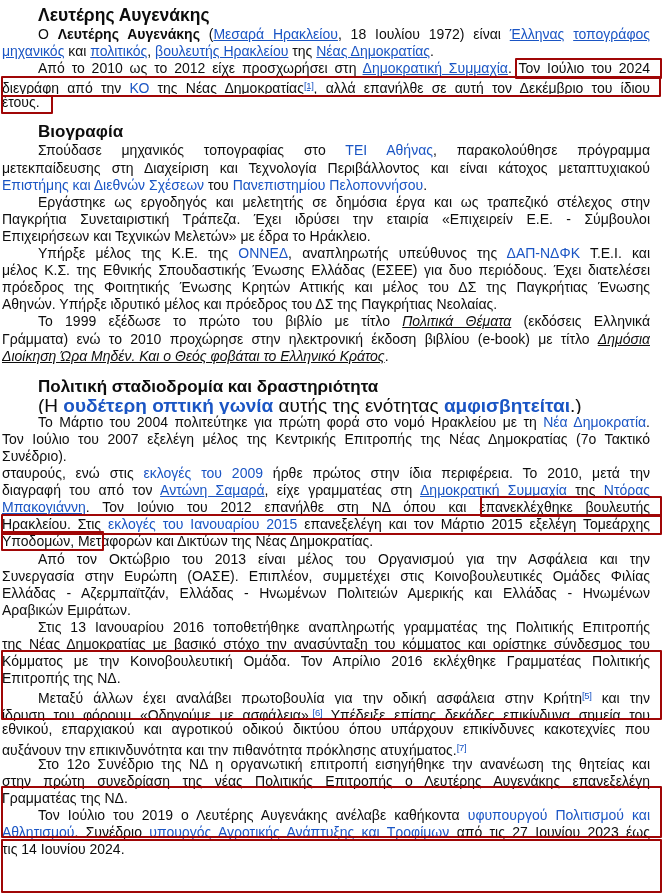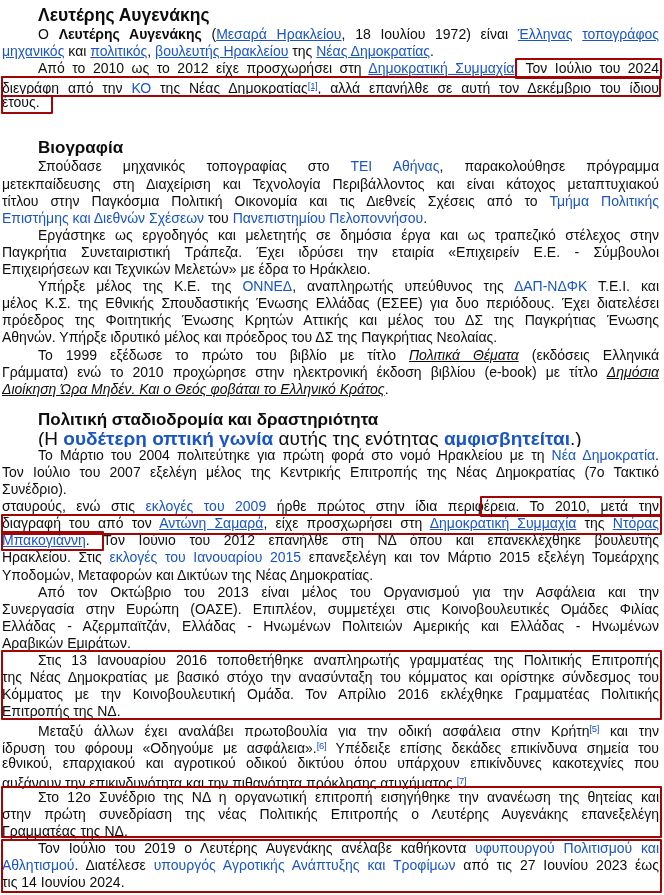--- a/index.html
+++ b/index.html
@@ -7,23 +7,23 @@
     --red:#a00606;
     --text:#0d0d0d;
     --bg:#ffffff;
   }
   html,body{margin:0;padding:0;}
   body{
     width:664px;height:895px;background:var(--bg);
     font-family:"Liberation Sans","DejaVu Sans",sans-serif;
     color:var(--text);overflow:hidden;position:relative;
   }
-  .doc{position:absolute;left:0;top:0;width:664px;height:895px;padding:5px 5px 0 2px;box-sizing:border-box;}
+  .doc{position:absolute;left:0;top:0;width:664px;height:895px;padding:5px 14px 0 2px;box-sizing:border-box;}
   .h1{font-weight:bold;font-size:17.5px;line-height:21px;height:21px;margin-left:36px;}
-  .h2{font-weight:bold;font-size:17px;line-height:21px;height:21px;margin-left:36px;margin-top:26px;}
+  .h2{font-weight:bold;font-size:17px;line-height:21px;height:21px;margin-left:36px;margin-top:10px;}
   .h2b{margin-top:11px;}
   .ln{
     height:17.1px;line-height:17.1px;font-size:14px;overflow:hidden;
     text-align:justify;text-align-last:justify;-moz-text-align-last:justify;
   }
   .ln.lastln{text-align-last:left;-moz-text-align-last:left;}
   .ln.ind{text-indent:36px;}
   .ln.note{font-size:19px;}
   .l{color:var(--link);}
   .lu{color:var(--link);text-decoration:underline;}
@@ -48,21 +48,20 @@
     </div>
   <div>
       <div class="ln ind"><span>Από το 2010 ως το 2012 είχε προσχωρήσει στη </span><span class="lu">Δημοκρατική Συμμαχία</span><span>. Τον Ιούλιο του 2024</span></div>
       <div class="ln"><span>διεγράφη από την </span><span class="lu">ΚΟ</span><span> της Νέας Δημοκρατίας</span><span class="supu">[1]</span><span>, αλλά επανήλθε σε αυτή τον Δεκέμβριο του ίδιου</span></div>
       <div class="ln lastln"><span>έτους.</span></div>
     </div>
   <div class="h2">Βιογραφία</div>
   <div>
       <div class="ln ind"><span>Σπούδασε μηχανικός τοπογραφίας στο </span><span class="l">ΤΕΙ Αθήνας</span><span>, παρακολούθησε πρόγραμμα</span></div>
       <div class="ln"><span>μετεκπαίδευσης στη Διαχείριση και Τεχνολογία Περιβάλλοντος και είναι κάτοχος μεταπτυχιακού</span></div>
-      <div class="ln"><span>τίτλου στην Παγκόσμια Πολιτική Οικονομία και τις Διεθνείς Σχέσεις από το </span><span class="l">Τμήμα Πολιτικής</span></div>
       <div class="ln lastln"><span class="l">Επιστήμης και Διεθνών Σχέσεων</span><span> του </span><span class="l">Πανεπιστημίου Πελοποννήσου</span><span>.</span></div>
     </div>
   <div>
       <div class="ln ind"><span>Εργάστηκε ως εργοδηγός και μελετητής σε δημόσια έργα και ως τραπεζικό στέλεχος στην</span></div>
       <div class="ln"><span>Παγκρήτια Συνεταιριστική Τράπεζα. Έχει ιδρύσει την εταιρία «Επιχειρείν Ε.Ε. - Σύμβουλοι</span></div>
       <div class="ln lastln"><span>Επιχειρήσεων και Τεχνικών Μελετών» με έδρα το Ηράκλειο.</span></div>
     </div>
   <div>
       <div class="ln ind"><span>Υπήρξε μέλος της Κ.Ε. της </span><span class="l">ΟΝΝΕΔ</span><span>, αναπληρωτής υπεύθυνος της </span><span class="l">ΔΑΠ-ΝΔΦΚ</span><span> Τ.Ε.Ι. και</span></div>
       <div class="ln"><span>μέλος Κ.Σ. της Εθνικής Σπουδαστικής Ένωσης Ελλάδας (ΕΣΕΕ) για δυο περιόδους. Έχει διατελέσει</span></div>
@@ -78,21 +77,21 @@
   <div>
       <div class="ln ind lastln note"><span>(Η </span><span class="bl">ουδέτερη οπτική γωνία</span><span> αυτής της ενότητας </span><span class="bl">αμφισβητείται</span><span>.)</span></div>
     </div>
   <div>
       <div class="ln ind"><span>Το Μάρτιο του 2004 πολιτεύτηκε για πρώτη φορά στο νομό Ηρακλείου με τη </span><span class="l">Νέα Δημοκρατία</span><span>.</span></div>
       <div class="ln"><span>Τον Ιούλιο του 2007 εξελέγη μέλος της Κεντρικής Επιτροπής της Νέας Δημοκρατίας (7ο Τακτικό</span></div>
       <div class="ln lastln"><span>Συνέδριο).</span></div>
     </div>
   <div>
       <div class="ln"><span>σταυρούς, ενώ στις </span><span class="l">εκλογές του 2009</span><span> ήρθε πρώτος στην ίδια περιφέρεια. Το 2010, μετά την</span></div>
-      <div class="ln"><span>διαγραφή του από τον </span><span class="lu">Αντώνη Σαμαρά</span><span>, είχε προσχωρήσει στη </span><span class="lu">Δημοκρατική Συμμαχία</span><span> της </span><span class="lu">Ντόρας</span></div>
+      <div class="ln"><span>διαγραφή του από τον </span><span class="lu">Αντώνη Σαμαρά</span><span>, είχε γραμματέας στη </span><span class="lu">Δημοκρατική Συμμαχία</span><span> της </span><span class="lu">Ντόρας</span></div>
       <div class="ln"><span class="lu">Μπακογιάννη</span><span>. Τον Ιούνιο του 2012 επανήλθε στη ΝΔ όπου και επανεκλέχθηκε βουλευτής</span></div>
       <div class="ln"><span>Ηρακλείου. Στις </span><span class="l">εκλογές του Ιανουαρίου 2015</span><span> επανεξελέγη και τον Μάρτιο 2015 εξελέγη Τομεάρχης</span></div>
       <div class="ln lastln"><span>Υποδομών, Μεταφορών και Δικτύων της Νέας Δημοκρατίας.</span></div>
     </div>
   <div>
       <div class="ln ind"><span>Από τον Οκτώβριο του 2013 είναι μέλος του Οργανισμού για την Ασφάλεια και την</span></div>
       <div class="ln"><span>Συνεργασία στην Ευρώπη (ΟΑΣΕ). Επιπλέον, συμμετέχει στις Κοινοβουλευτικές Ομάδες Φιλίας</span></div>
       <div class="ln"><span>Ελλάδας - Αζερμπαϊτζάν, Ελλάδας - Ηνωμένων Πολιτειών Αμερικής και Ελλάδας - Ηνωμένων</span></div>
       <div class="ln lastln"><span>Αραβικών Εμιράτων.</span></div>
     </div>
@@ -108,21 +107,21 @@
       <div class="ln"><span>εθνικού, επαρχιακού και αγροτικού οδικού δικτύου όπου υπάρχουν επικίνδυνες κακοτεχνίες που</span></div>
       <div class="ln lastln"><span>αυξάνουν την επικινδυνότητα και την πιθανότητα πρόκλησης ατυχήματος.</span><span class="sup">[7]</span></div>
     </div>
   <div>
       <div class="ln ind"><span>Στο 12ο Συνέδριο της ΝΔ η οργανωτική επιτροπή εισηγήθηκε την ανανέωση της θητείας και</span></div>
       <div class="ln"><span>στην πρώτη συνεδρίαση της νέας Πολιτικής Επιτροπής ο Λευτέρης Αυγενάκης επανεξελέγη</span></div>
       <div class="ln lastln"><span>Γραμματέας της ΝΔ.</span></div>
     </div>
   <div>
       <div class="ln ind"><span>Τον Ιούλιο του 2019 ο Λευτέρης Αυγενάκης ανέλαβε καθήκοντα </span><span class="l">υφυπουργού Πολιτισμού και</span></div>
-      <div class="ln"><span class="l">Αθλητισμού</span><span>. Διατέλεσε </span><span class="l">υπουργός Αγροτικής Ανάπτυξης και Τροφίμων</span><span> από τις 27 Ιουνίου 2023 έως</span></div>
+      <div class="ln"><span class="l">Αθλητισμού</span><span>. Συνέδριο </span><span class="l">υπουργός Αγροτικής Ανάπτυξης και Τροφίμων</span><span> από τις 27 Ιουνίου 2023 έως</span></div>
       <div class="ln lastln"><span>τις 14 Ιουνίου 2024.</span></div>
     </div>
 
   <div class="ann" style="left:515px;top:58px;width:147px;height:21px;"></div>
   <div class="ann" style="left:1px;top:76px;width:660px;height:21px;"></div>
   <div class="ann" style="left:1px;top:95px;width:52px;height:19px;"></div>
 
   <div class="ann" style="left:480px;top:496px;width:182px;height:21px;"></div>
   <div class="ann" style="left:1px;top:514px;width:661px;height:21px;"></div>
   <div class="ann" style="left:1px;top:531px;width:103px;height:20px;"></div>

